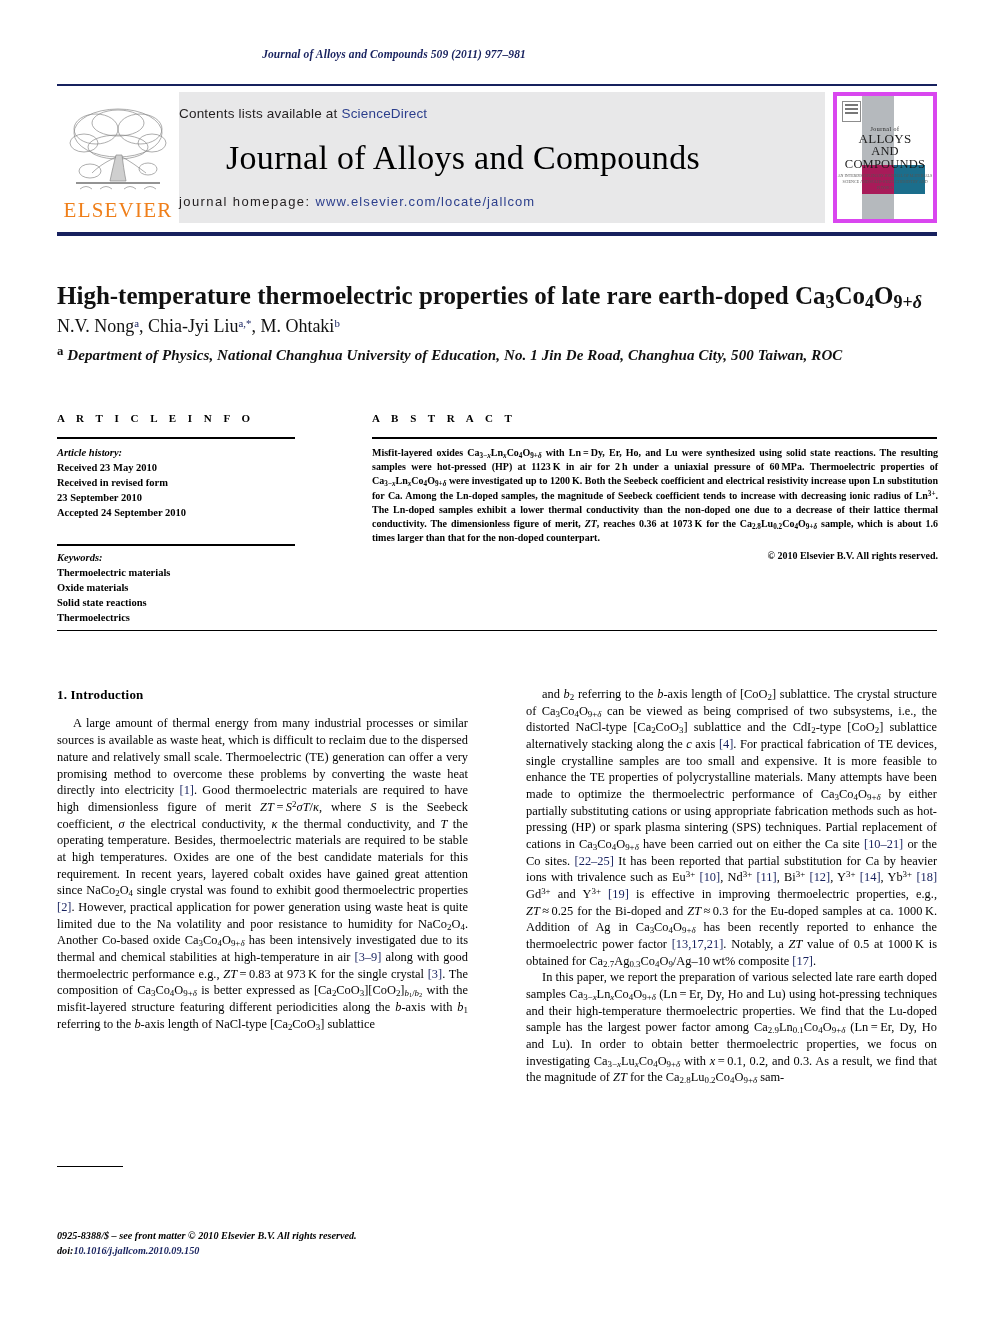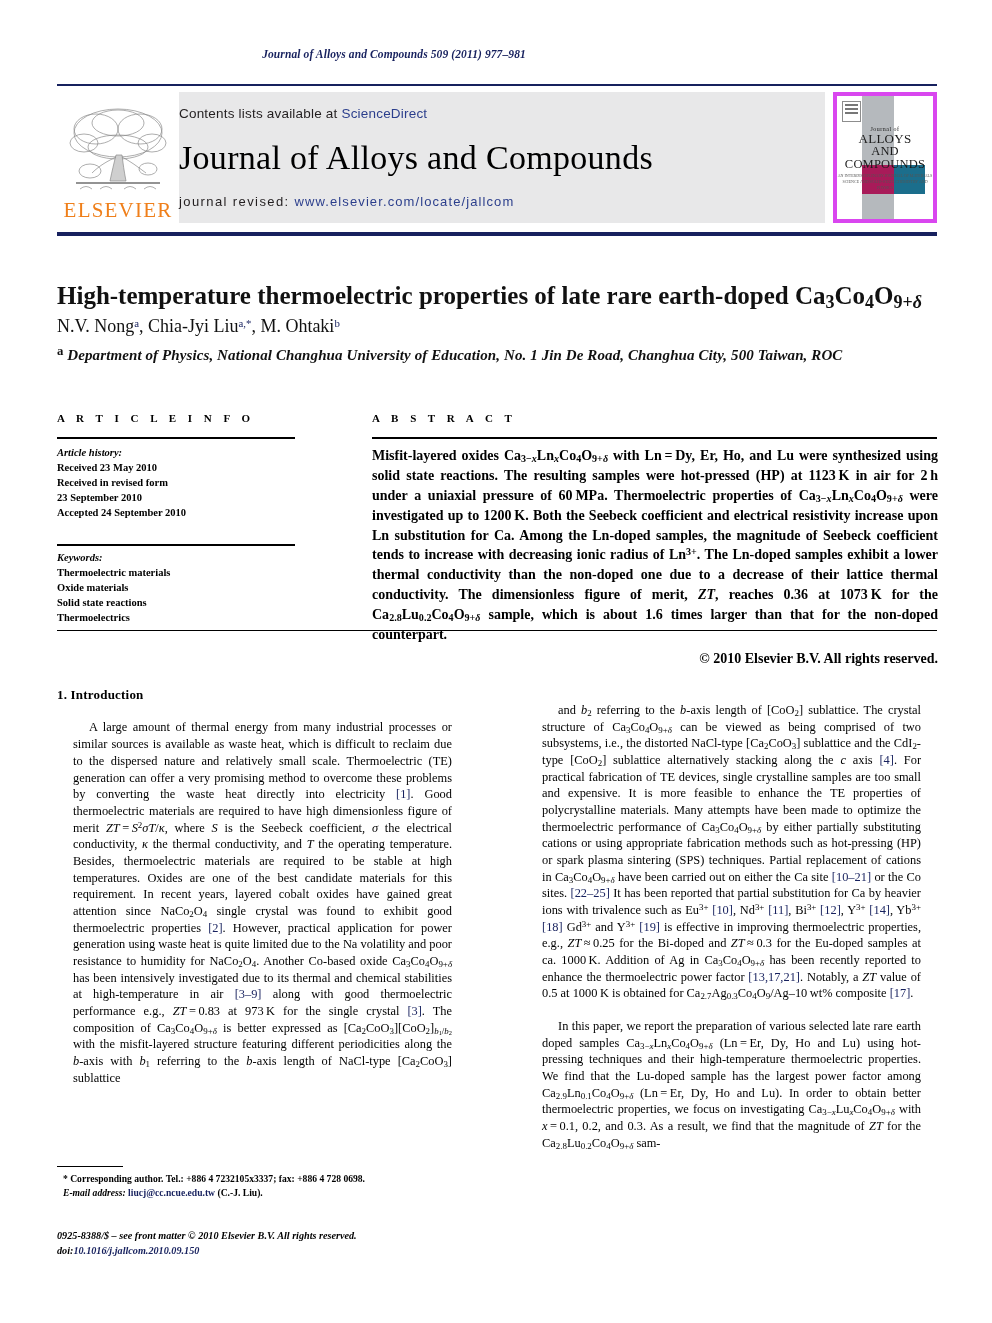--- a/index.html
+++ b/index.html
@@ -90,20 +90,21 @@
   }
   .contents-line .sd {
     color: #2b3e8c;
   }
   .journal-title {
     font-family: "Liberation Serif", serif;
     font-size: 34px;
     color: #000;
     letter-spacing: .3px;
     line-height: 1;
+    margin-left: 47px;
   }
   .homepage-line {
     font-family: "Liberation Sans", sans-serif;
     font-size: 13px;
     color: #231f20;
     letter-spacing: 1.4px;
   }
   .homepage-line .url {
     color: #2b3e8c;
     letter-spacing: 1.1px;
@@ -225,21 +226,21 @@
     position: absolute; top: 544px; left: 57px; width: 238px; height: 1.6px; background: #000;
   }
   .info-keywords { top: 551px; }
 
   .abstract {
     position: absolute;
     top: 446px;
     left: 372px;
     width: 566px;
     font-family: "Liberation Serif", serif;
-    font-size: 14px;
+    font-size: 10px;
     font-weight: bold;
     line-height: 1.42;
     text-align: justify;
     color: #000;
   }
   .abstract .copyright {
     display: block;
     text-align: right;
     margin-top: 4px;
   }
@@ -262,21 +263,21 @@
   .col-left  { left: 57px; }
   .col-right { left: 526px; }
   .col h2 {
     font-family: "Liberation Serif", serif;
     font-size: 13px;
     font-weight: bold;
     margin: 0 0 12px 0;
     letter-spacing: .2px;
   }
   .col p {
-    margin: 16px;
+    margin: 0;
     text-indent: 16px;
   }
   .col p + p { margin-top: 0; }
   .ref { color: #17215e; }
 
   
   .fn-rule {
     position: absolute;
     top: 1166px;
     left: 57px;
@@ -347,21 +348,21 @@
         </svg>
         <div class="elsevier-word">ELSEVIER</div>
       </div>
 
       <div class="masthead-center">
         <div class="contents-line">
           <span>Contents lists available at </span><span class="sd">ScienceDirect</span>
         </div>
         <div class="journal-title">Journal of Alloys and Compounds</div>
         <div class="homepage-line">
-          <span>journal revised: </span><span class="url">www.elsevier.com/locate/jallcom</span>
+          <span>journal homepage: </span><span class="url">www.elsevier.com/locate/jallcom</span>
         </div>
       </div>
 
       <div class="cover-thumb">
         <div class="ct-col-gray"></div>
         <div class="ct-magenta"></div>
         <div class="ct-teal"></div>
         <div class="ct-badge">
             <i></i>
             <i></i>
@@ -416,28 +417,20 @@
     <h2>1.  Introduction</h2>
     <p>A large amount of thermal energy from many industrial processes or similar sources is available as waste heat, which is difficult to reclaim due to the dispersed nature and relatively small scale. Thermoelectric (TE) generation can offer a very promising method to overcome these problems by converting the waste heat directly into electricity <span class="ref">[1]</span>. Good thermoelectric materials are required to have high dimensionless figure of merit <i>ZT</i> = <i>S</i><sup>2</sup><i>σT</i>/<i>κ</i>, where <i>S</i> is the Seebeck coefficient, <i>σ</i> the electrical conductivity, <i>κ</i> the thermal conductivity, and <i>T</i> the operating temperature. Besides, thermoelectric materials are required to be stable at high temperatures. Oxides are one of the best candidate materials for this requirement. In recent years, layered cobalt oxides have gained great attention since NaCo<sub>2</sub>O<sub>4</sub> single crystal was found to exhibit good thermoelectric properties <span class="ref">[2]</span>. However, practical application for power generation using waste heat is quite limited due to the Na volatility and poor resistance to humidity for NaCo<sub>2</sub>O<sub>4</sub>. Another Co-based oxide Ca<sub>3</sub>Co<sub>4</sub>O<sub>9+<i>δ</i></sub> has been intensively investigated due to its thermal and chemical stabilities at high-temperature in air <span class="ref">[3–9]</span> along with good thermoelectric performance e.g., <i>ZT</i> = 0.83 at 973 K for the single crystal <span class="ref">[3]</span>. The composition of Ca<sub>3</sub>Co<sub>4</sub>O<sub>9+<i>δ</i></sub> is better expressed as [Ca<sub>2</sub>CoO<sub>3</sub>][CoO<sub>2</sub>]<sub><i>b</i><sub>1</sub>/<i>b</i><sub>2</sub></sub> with the misfit-layered structure featuring different periodicities along the <i>b</i>-axis with <i>b</i><sub>1</sub> referring to the <i>b</i>-axis length of NaCl-type [Ca<sub>2</sub>CoO<sub>3</sub>] sublattice</p>
   </div>
 
   <div class="col col-right">
     <p>and <i>b</i><sub>2</sub> referring to the <i>b</i>-axis length of [CoO<sub>2</sub>] sublattice. The crystal structure of Ca<sub>3</sub>Co<sub>4</sub>O<sub>9+<i>δ</i></sub> can be viewed as being comprised of two subsystems, i.e., the distorted NaCl-type [Ca<sub>2</sub>CoO<sub>3</sub>] sublattice and the CdI<sub>2</sub>-type [CoO<sub>2</sub>] sublattice alternatively stacking along the <i>c</i> axis <span class="ref">[4]</span>. For practical fabrication of TE devices, single crystalline samples are too small and expensive. It is more feasible to enhance the TE properties of polycrystalline materials. Many attempts have been made to optimize the thermoelectric performance of Ca<sub>3</sub>Co<sub>4</sub>O<sub>9+<i>δ</i></sub> by either partially substituting cations or using appropriate fabrication methods such as hot-pressing (HP) or spark plasma sintering (SPS) techniques. Partial replacement of cations in Ca<sub>3</sub>Co<sub>4</sub>O<sub>9+<i>δ</i></sub> have been carried out on either the Ca site <span class="ref">[10–21]</span> or the Co sites. <span class="ref">[22–25]</span> It has been reported that partial substitution for Ca by heavier ions with trivalence such as Eu<sup>3+</sup> <span class="ref">[10]</span>, Nd<sup>3+</sup> <span class="ref">[11]</span>, Bi<sup>3+</sup> <span class="ref">[12]</span>, Y<sup>3+</sup> <span class="ref">[14]</span>, Yb<sup>3+</sup> <span class="ref">[18]</span> Gd<sup>3+</sup> and Y<sup>3+</sup> <span class="ref">[19]</span> is effective in improving thermoelectric properties, e.g., <i>ZT</i> ≈ 0.25 for the Bi-doped and <i>ZT</i> ≈ 0.3 for the Eu-doped samples at ca. 1000 K. Addition of Ag in Ca<sub>3</sub>Co<sub>4</sub>O<sub>9+<i>δ</i></sub> has been recently reported to enhance the thermoelectric power factor <span class="ref">[13,17,21]</span>. Notably, a <i>ZT</i> value of 0.5 at 1000 K is obtained for Ca<sub>2.7</sub>Ag<sub>0.3</sub>Co<sub>4</sub>O<sub>9</sub>/Ag–10 wt% composite <span class="ref">[17]</span>.</p>
     <p>In this paper, we report the preparation of various selected late rare earth doped samples Ca<sub>3−<i>x</i></sub>Ln<sub><i>x</i></sub>Co<sub>4</sub>O<sub>9+<i>δ</i></sub> (Ln = Er, Dy, Ho and Lu) using hot-pressing techniques and their high-temperature thermoelectric properties. We find that the Lu-doped sample has the largest power factor among Ca<sub>2.9</sub>Ln<sub>0.1</sub>Co<sub>4</sub>O<sub>9+<i>δ</i></sub> (Ln = Er, Dy, Ho and Lu). In order to obtain better thermoelectric properties, we focus on investigating Ca<sub>3−<i>x</i></sub>Lu<sub><i>x</i></sub>Co<sub>4</sub>O<sub>9+<i>δ</i></sub> with <i>x</i> = 0.1, 0.2, and 0.3. As a result, we find that the magnitude of <i>ZT</i> for the Ca<sub>2.8</sub>Lu<sub>0.2</sub>Co<sub>4</sub>O<sub>9+<i>δ</i></sub> sam-</p>
   </div>
 
   <div class="fn-rule"></div>
-  <div class="footnote">
-    <div class="fn-line">* Corresponding author. Tel.: +886 4 7232105x3337; fax: +886 4 728 0698.</div>
-    <div class="fn-line">
-      <span class="lbl">E-mail address:</span>
-      <span class="link">liucj@cc.ncue.edu.tw</span>
-      <span>(C.-J. Liu).</span>
-    </div>
-  </div>
 
   <div class="imprint">
     <div>0925-8388/$ – see front matter © 2010 Elsevier B.V. All rights reserved.</div>
     <div>
       <span>doi:</span><span class="doi-link">10.1016/j.jallcom.2010.09.150</span>
     </div>
   </div>
 
 </div>
 

